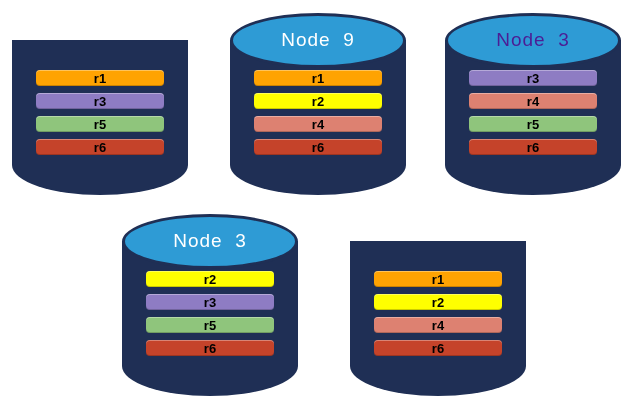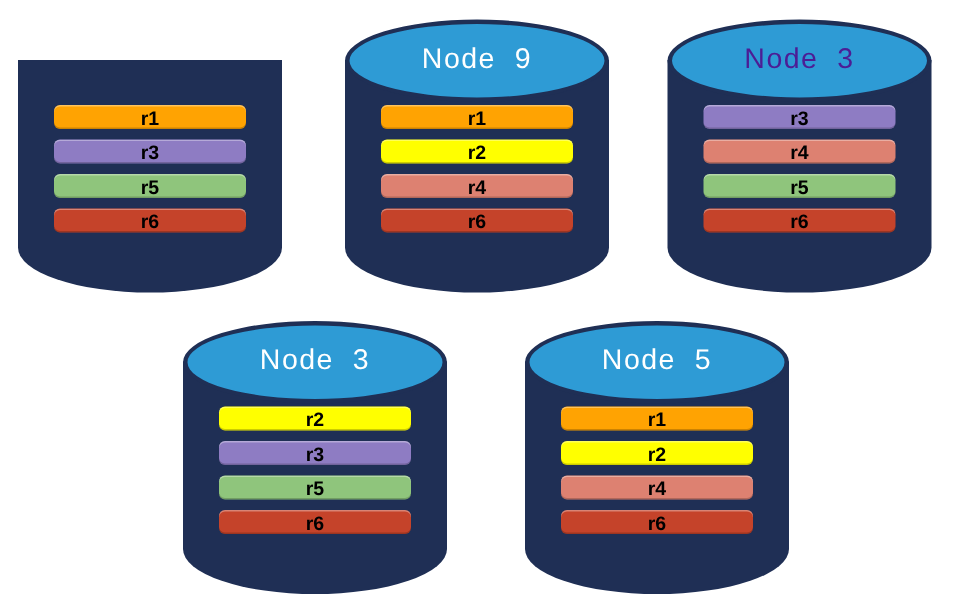--- a/index.html
+++ b/index.html
@@ -154,23 +154,20 @@
         <div class="bar" style="background: rgb(143, 197, 124); color: rgb(0, 0, 0);">
           <span>r5</span>
         </div>
         <div class="bar" style="background: rgb(197, 67, 42); color: rgb(0, 0, 0);">
           <span>r6</span>
         </div>
       </div>
   </div>
     <div class="cylinder pos-5">
     <div class="cyl-body" style="background: rgb(31, 47, 85);"></div>
-    <div class="cyl-top" style="background: rgb(46, 155, 213); border-color: rgb(31, 47, 85);">
-      <span class="node-title" style="color: rgb(255, 255, 255);">Node  5</span>
-    </div>
     <div class="bars">
         <div class="bar" style="background: rgb(255, 163, 2); color: rgb(0, 0, 0);">
           <span>r1</span>
         </div>
         <div class="bar" style="background: rgb(255, 255, 0); color: rgb(0, 0, 0);">
           <span>r2</span>
         </div>
         <div class="bar" style="background: rgb(221, 129, 113); color: rgb(0, 0, 0);">
           <span>r4</span>
         </div>

